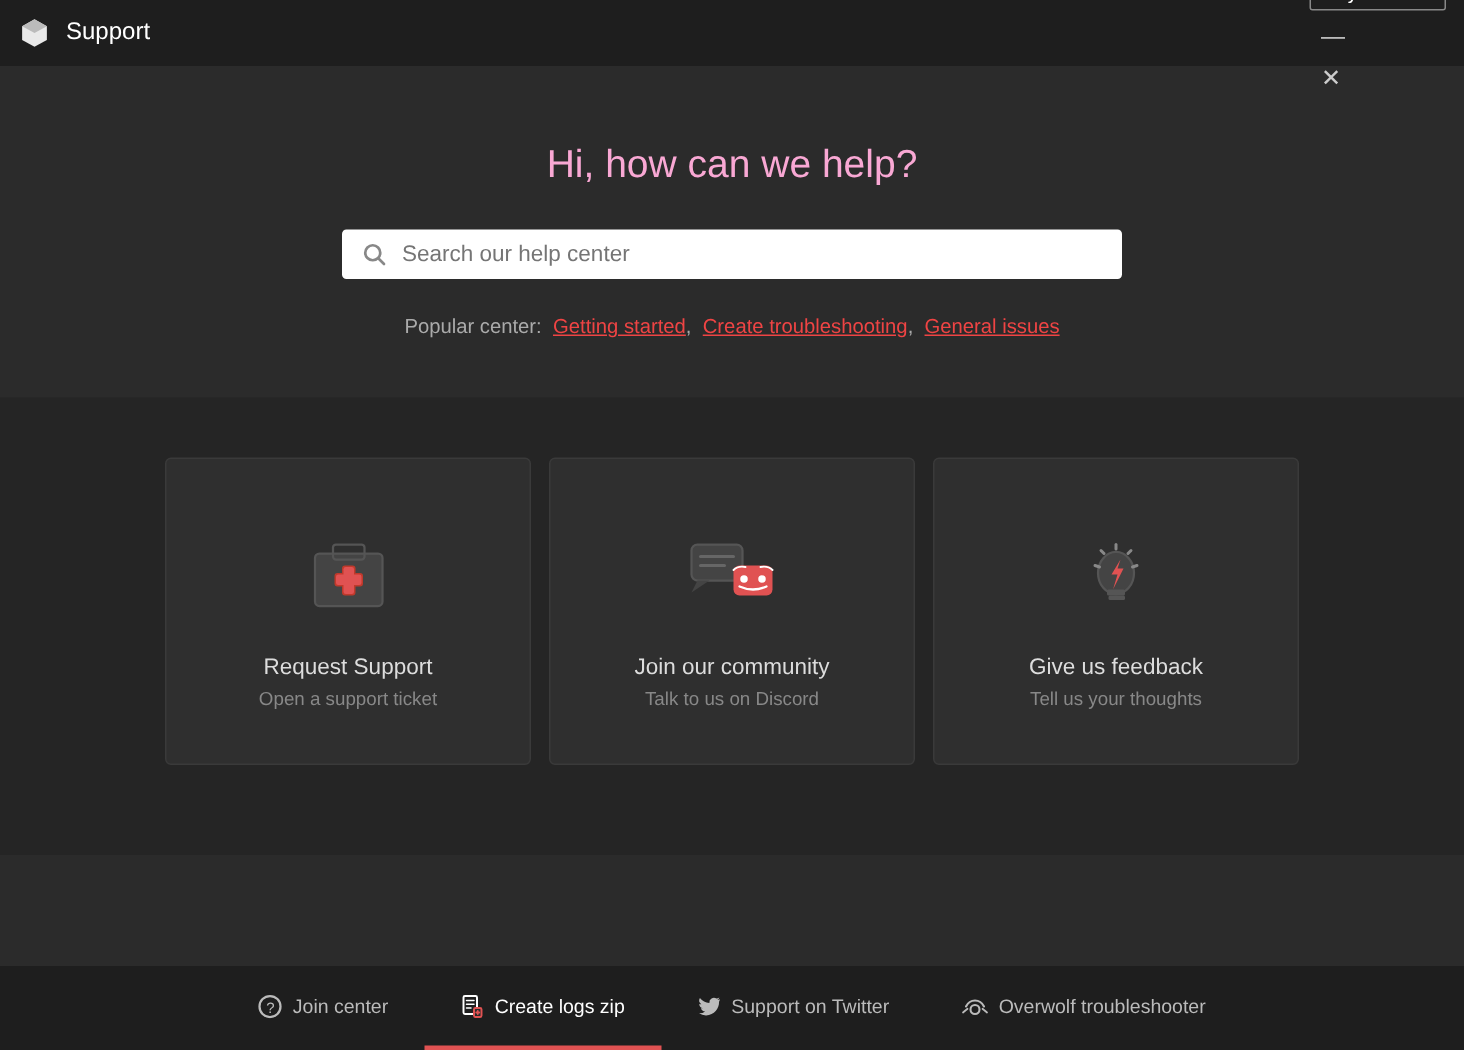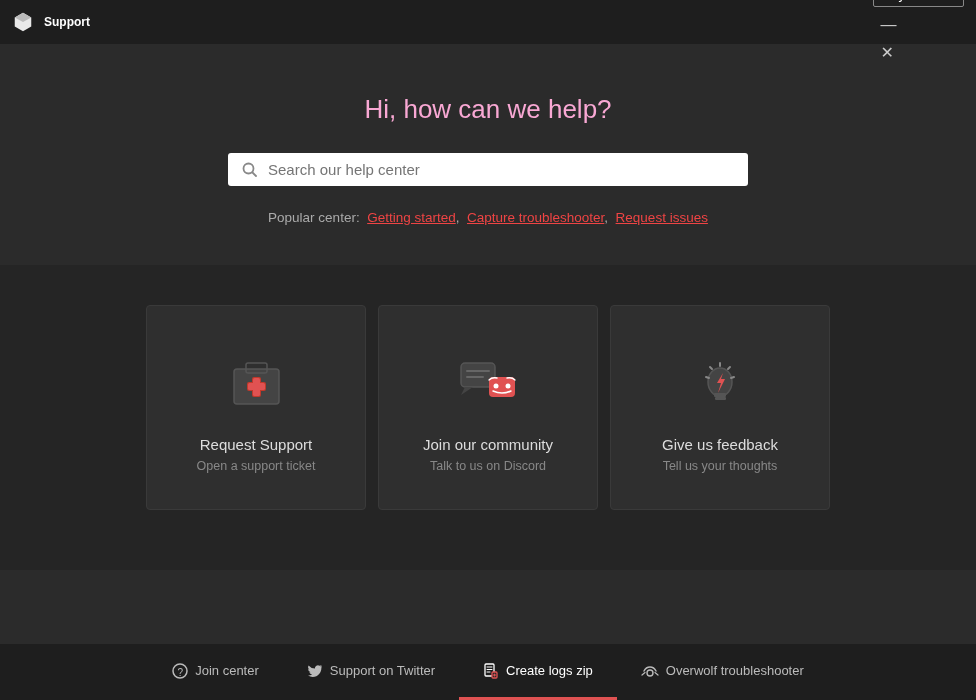--- a/index.html
+++ b/index.html
@@ -27,22 +27,22 @@
       display: flex;
       align-items: center;
       gap: 10px;
     }
     .titlebar-logo {
       width: 22px;
       height: 22px;
     }
     .titlebar-title {
       color: #fff;
-      font-size: 12px;
-      font-weight: 700;
+      font-size: 16px;
+      font-weight: 400;
     }
     .titlebar-right {
       display: flex;
       align-items: flex-start;
       gap: 8px;
       flex-direction: column;
     }
     .my-tickets-btn {
       border: 1px solid #888;
       background: transparent;
@@ -118,21 +118,21 @@
     .cards-container {
       display: flex;
       justify-content: center;
       gap: 12px;
       padding: 0 20px;
     }
     .card {
       background: #2f2f2f;
       border: 1px solid #3a3a3a;
       border-radius: 4px;
-      width: 220px;
+      width: 244px;
       padding: 40px 20px 36px;
       display: flex;
       flex-direction: column;
       align-items: center;
       cursor: pointer;
       transition: background 0.15s;
     }
     .card-icon {
       width: 70px;
       height: 70px;
@@ -217,22 +217,22 @@
           <circle cx="6.5" cy="6.5" r="5" stroke="#888" stroke-width="1.8"></circle>
           <line x1="10.5" y1="10.5" x2="14" y2="14" stroke="#888" stroke-width="1.8" stroke-linecap="round"></line>
         </svg>
       </span>
       <input class="search-input" type="text" placeholder="Search our help center" style="">
     </div>
   </div>
   <div class="popular-topics">
     <span>Popular center:</span>
     &nbsp;<a>Getting started</a>,
-    &nbsp;<a>Capture troubleshooter</a>,
-    &nbsp;<a>Request issues</a>
+    &nbsp;<a>Create troubleshooting</a>,
+    &nbsp;<a>General issues</a>
   </div>
 </div>
 
 <div class="cards-section">
   <div class="cards-container">
 
     <div class="card">
       <div class="card-icon">
         <svg width="65" height="65" viewBox="0 0 65 65" fill="none">
 
@@ -299,48 +299,48 @@
 <div class="footer">
 
   <div class="footer-item">
     <span class="footer-icon">
       <svg width="16" height="16" viewBox="0 0 16 16" fill="none">
         <circle cx="8" cy="8" r="7" stroke="#bbb" stroke-width="1.5"></circle>
         <text x="5.5" y="12.5" font-size="10" fill="#bbb" font-family="Arial">?</text>
       </svg>
     </span>
     <span>Join center</span>
-  </div>
-
-  <div class="footer-item">
-    <span class="footer-icon">
-      <svg width="16" height="16" viewBox="0 0 16 16" fill="#bbb">
-        <path d="M15 3.2a6.1 6.1 0 0 1-1.76.48A3.07 3.07 0 0 0 14.6 2a6.1 6.1 0 0 1-1.94.74A3.06 3.06 0 0 0 7.9 5.6a8.67 8.67 0 0 1-6.3-3.2 3.06 3.06 0 0 0 .95 4.08 3.04 3.04 0 0 1-1.38-.38v.04a3.06 3.06 0 0 0 2.45 3 3.08 3.08 0 0 1-1.38.05 3.06 3.06 0 0 0 2.86 2.12A6.14 6.14 0 0 1 1 12.56a8.65 8.65 0 0 0 4.68 1.37c5.62 0 8.7-4.66 8.7-8.7l-.01-.4A6.2 6.2 0 0 0 15 3.2z"></path>
-      </svg>
-    </span>
-    <span>Support on Twitter</span>
   </div>
 
   <div class="footer-item active">
     <span class="footer-icon">
       <svg width="16" height="16" viewBox="0 0 16 16" fill="none">
         <rect x="2" y="1" width="9" height="12" rx="1" stroke="#fff" stroke-width="1.3"></rect>
         <line x1="4" y1="4" x2="9" y2="4" stroke="#fff" stroke-width="1" stroke-linecap="round"></line>
         <line x1="4" y1="6.5" x2="9" y2="6.5" stroke="#fff" stroke-width="1" stroke-linecap="round"></line>
         <line x1="4" y1="9" x2="7" y2="9" stroke="#fff" stroke-width="1" stroke-linecap="round"></line>
         <rect x="9" y="9" width="5" height="6" rx="1" fill="#2b2b2b" stroke="#e05252" stroke-width="1.3"></rect>
         <line x1="11.5" y1="11" x2="11.5" y2="13" stroke="#e05252" stroke-width="1.2" stroke-linecap="round"></line>
         <line x1="10.5" y1="12" x2="12.5" y2="12" stroke="#e05252" stroke-width="1.2" stroke-linecap="round"></line>
       </svg>
     </span>
     <span>Create logs zip</span>
   </div>
 
   <div class="footer-item">
     <span class="footer-icon">
+      <svg width="16" height="16" viewBox="0 0 16 16" fill="#bbb">
+        <path d="M15 3.2a6.1 6.1 0 0 1-1.76.48A3.07 3.07 0 0 0 14.6 2a6.1 6.1 0 0 1-1.94.74A3.06 3.06 0 0 0 7.9 5.6a8.67 8.67 0 0 1-6.3-3.2 3.06 3.06 0 0 0 .95 4.08 3.04 3.04 0 0 1-1.38-.38v.04a3.06 3.06 0 0 0 2.45 3 3.08 3.08 0 0 1-1.38.05 3.06 3.06 0 0 0 2.86 2.12A6.14 6.14 0 0 1 1 12.56a8.65 8.65 0 0 0 4.68 1.37c5.62 0 8.7-4.66 8.7-8.7l-.01-.4A6.2 6.2 0 0 0 15 3.2z"></path>
+      </svg>
+    </span>
+    <span>Support on Twitter</span>
+  </div>
+
+  <div class="footer-item">
+    <span class="footer-icon">
       <svg width="18" height="16" viewBox="0 0 18 16" fill="none">
         <path d="M3 8 Q5 4 9 4 Q13 4 15 8" stroke="#bbb" stroke-width="1.4" fill="none" stroke-linecap="round"></path>
         <circle cx="9" cy="10" r="3" stroke="#bbb" stroke-width="1.4"></circle>
         <line x1="1" y1="12" x2="4" y2="9.5" stroke="#bbb" stroke-width="1.2" stroke-linecap="round"></line>
         <line x1="17" y1="12" x2="14" y2="9.5" stroke="#bbb" stroke-width="1.2" stroke-linecap="round"></line>
       </svg>
     </span>
     <span>Overwolf troubleshooter</span>
   </div>
 

